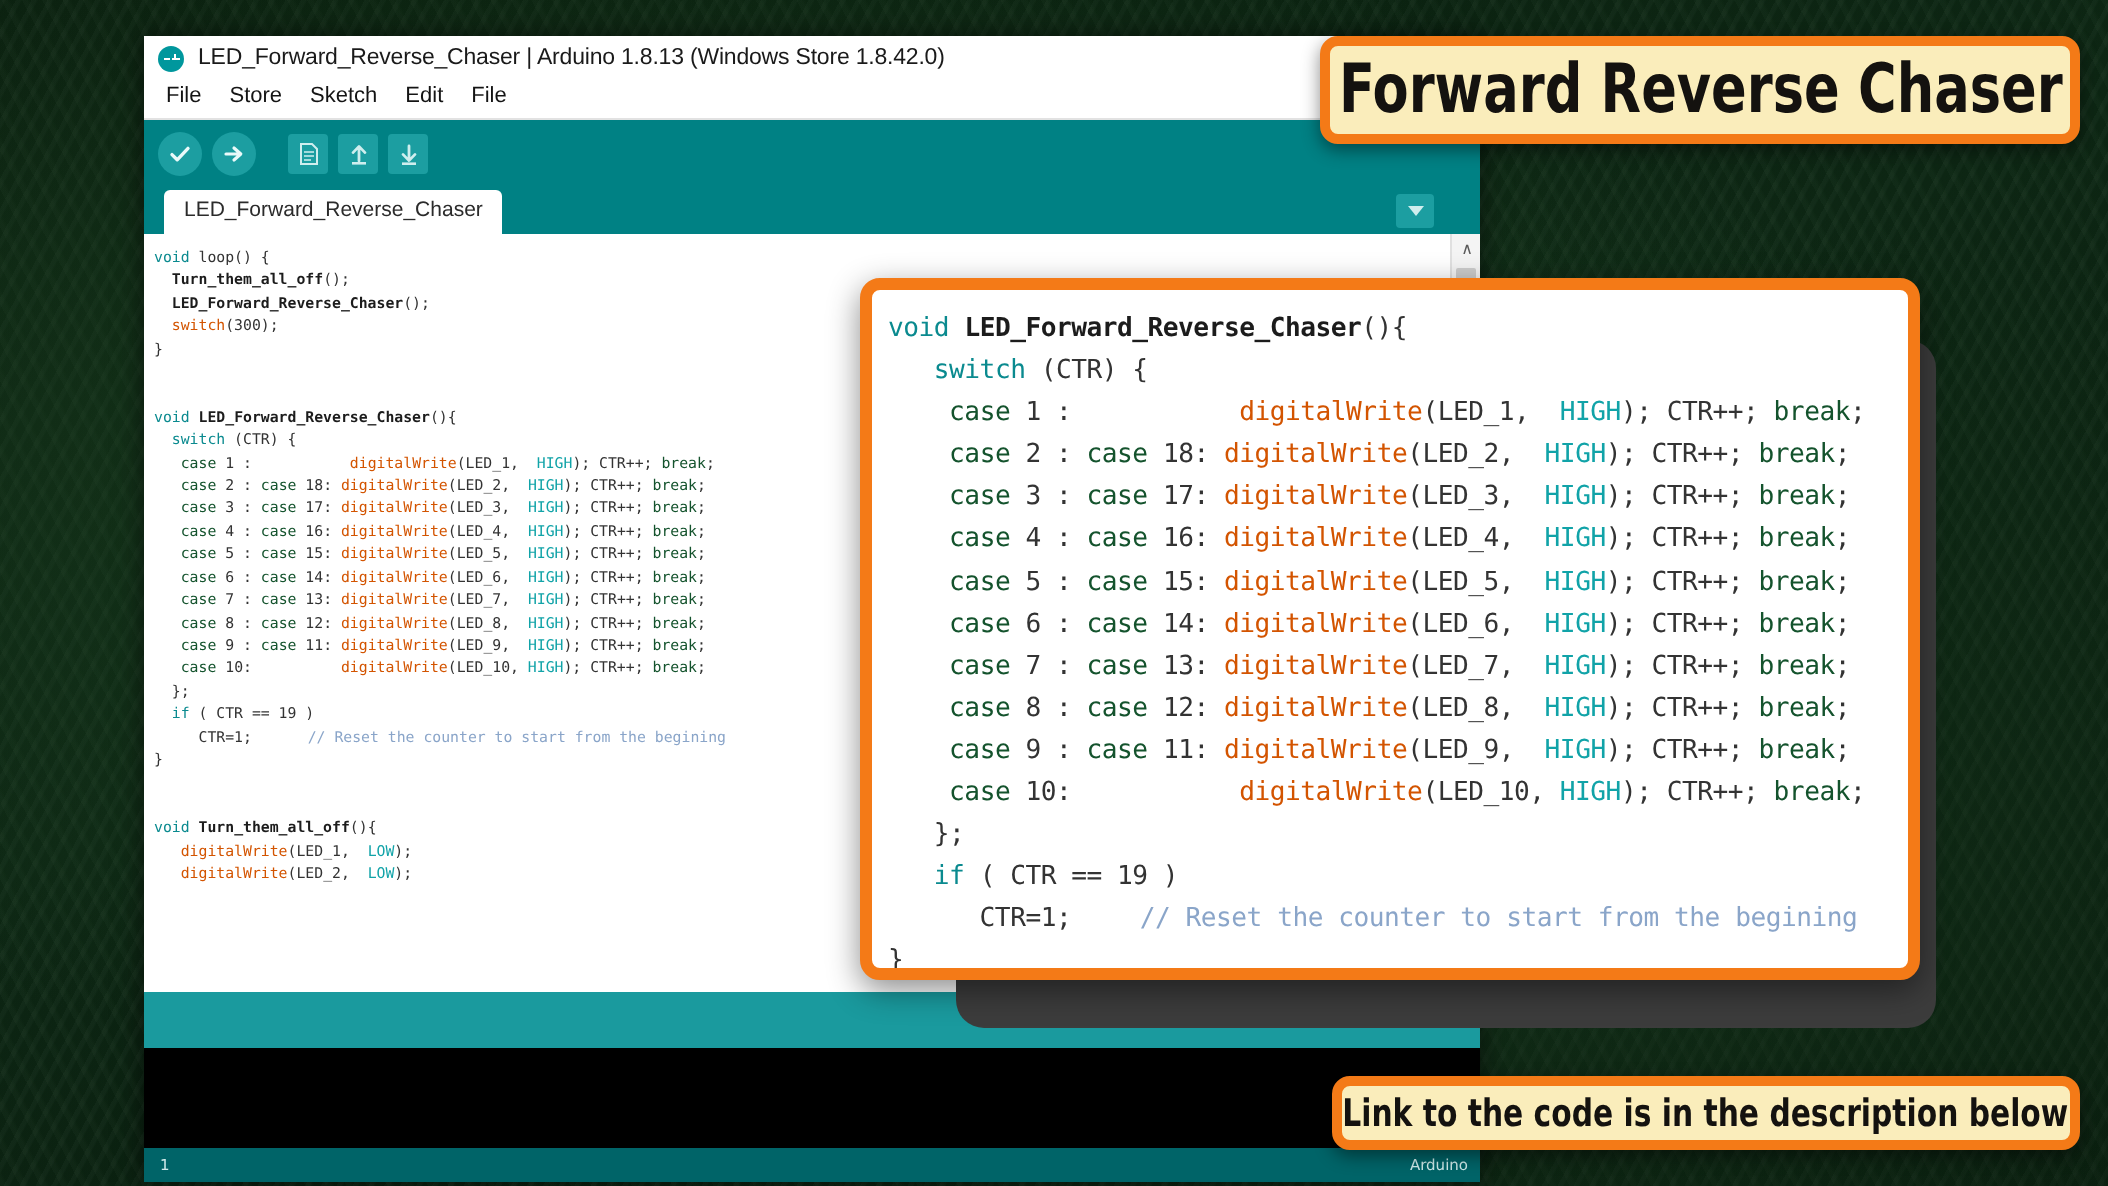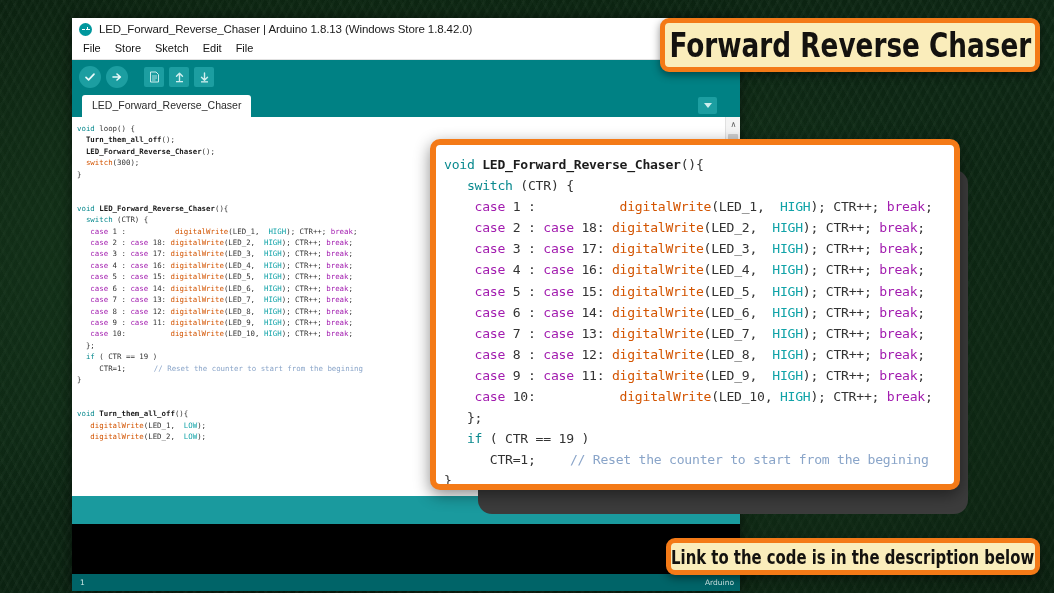--- a/index.html
+++ b/index.html
@@ -239,21 +239,21 @@
     font-size: 19px; font-weight: bold; color: #14120f;
     transform: scaleX(0.87);
     white-space: nowrap;
   }
 
   
   .kw   { color: #0a8a8f; }          
   .fn   { color: #1c1c1c; font-weight: bold; }
   .call { color: #d35400; }          
   .cst  { color: #11a3a8; }          
-  .case { color: #a21caf; }          
+  .case { color: #14532d; }          
   .cmt  { color: #8aa5c9; margin-left: 19px; }
 </style>
 </head>
 <body>
 
 <div id="stage">
 
   <div id="ide">
 
     <div class="title-bar">

